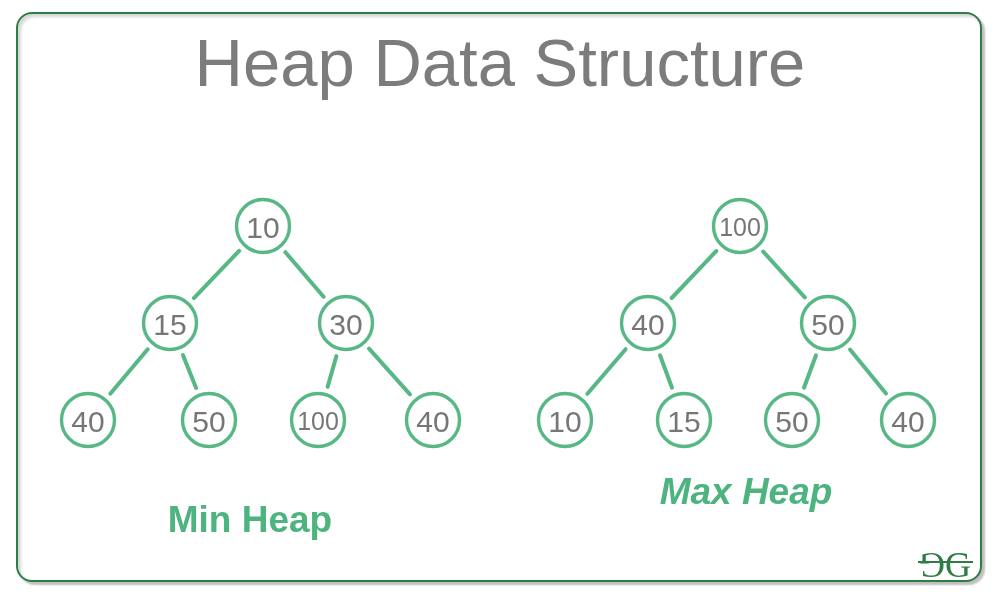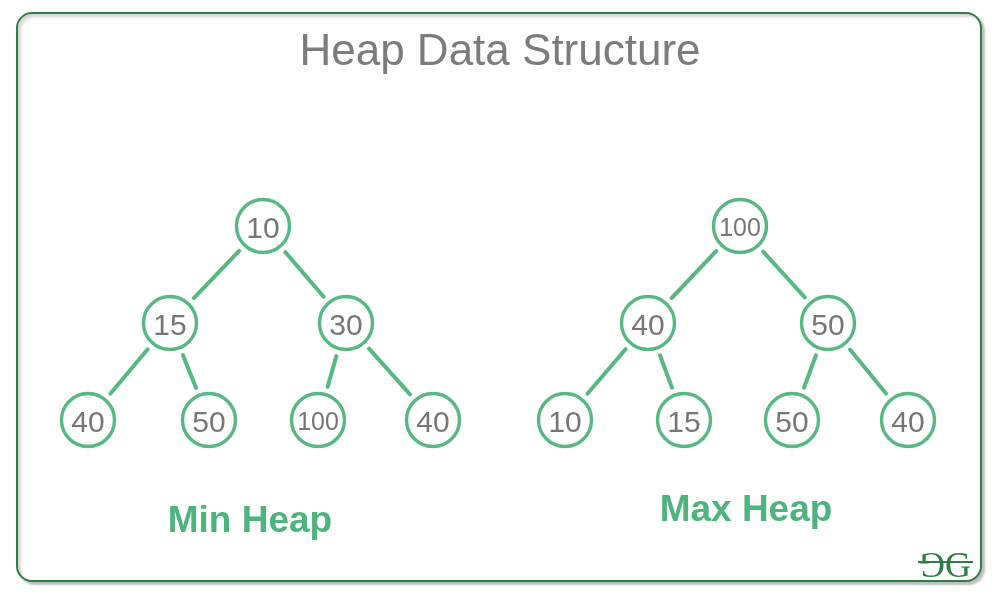--- a/index.html
+++ b/index.html
@@ -28,21 +28,21 @@
     background: #ffffff;
     box-shadow: 3px 3px 2px rgba(0,0,0,0.25), inset 3px 3px 3px rgba(0,0,0,0.16);
   }
   .title {
     position: absolute;
     left: 0;
     top: 26px;
     width: 100%;
     margin: 0;
     text-align: center;
-    font-size: 44px;
+    font-size: 67px;
     font-weight: 400;
     letter-spacing: 0px;
     color: var(--title_gray, #7c7c7c);
     line-height: 1.1;
   }
   .diagram {
     position: absolute;
     left: 0;
     top: 0;
     width: 1000px;
@@ -161,17 +161,17 @@
         </g>
         <g>
           <circle cx="908" cy="420" r="26.5" fill="#ffffff" stroke="#57b885" stroke-width="3.4"></circle>
           <text x="908" y="421" text-anchor="middle" dominant-baseline="central" fill="#767676" font-family="&quot;Liberation Sans&quot;, &quot;DejaVu Sans&quot;, sans-serif" font-size="30">40</text>
         </g>
       </g>
     </svg>
 
   <div class="tree-label" style="left: 250px; top: 496px; margin-top: 24px;">Min Heap</div>
 
-  <div class="tree-label" style="left: 746px; top: 509px;">Max Heap</div>
+  <div class="tree-label" style="left: 746px; top: 492px; font-style: italic;">Max Heap</div>
 
   <div class="logo"><span class="logo-g flipped">G</span><span class="logo-g">G</span><span class="logo-strike"></span></div>
 
 </div>
 
 </body></html>

